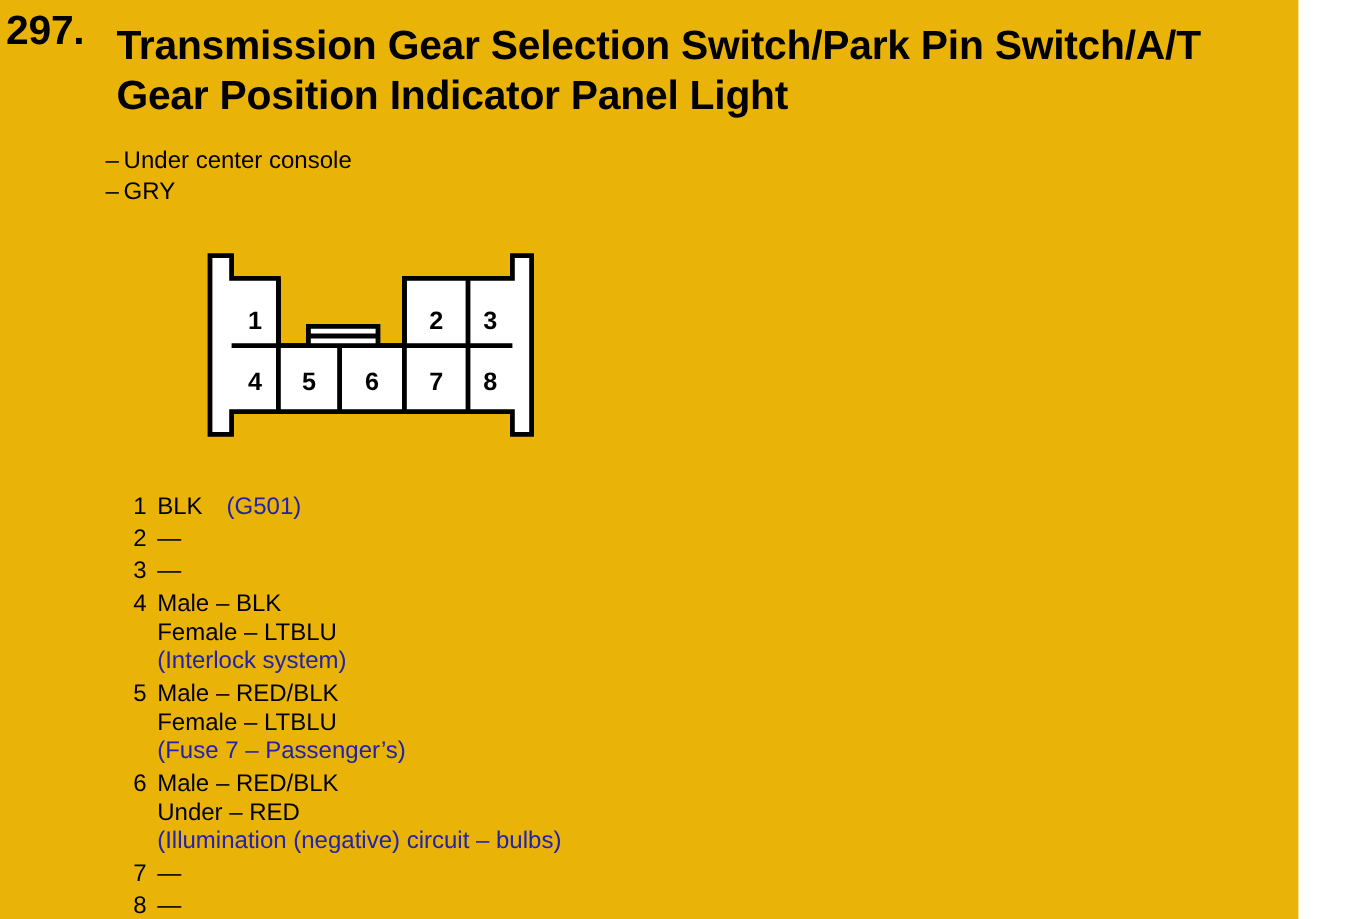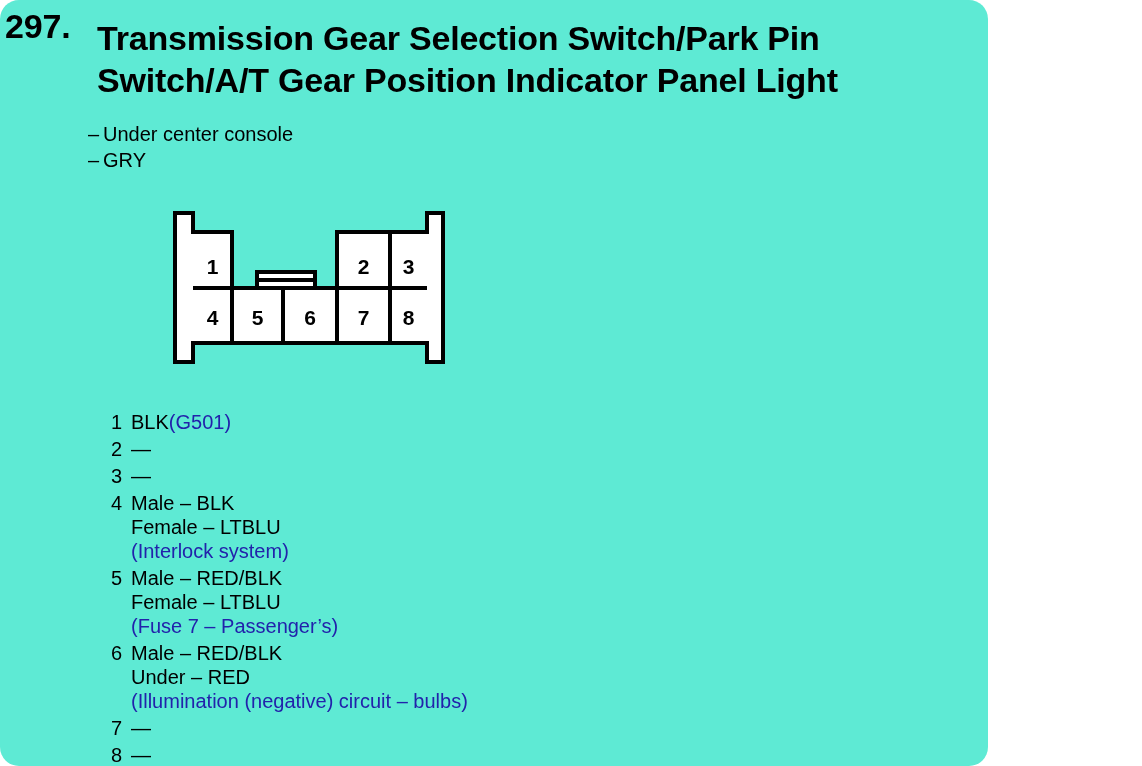--- a/index.html
+++ b/index.html
@@ -2,27 +2,26 @@
 <html><head>
 <meta charset="utf-8">
 <style>
   html, body {
     margin: 0;
     padding: 0;
     background: #ffffff;
   }
   .page {
     position: relative;
-    width: 988px;
+    width: 1082px;
     height: 766px;
-    background: #5eead4;
+    background: #eab308;
     color: #000000;
     font-family: "Liberation Sans", "DejaVu Sans", sans-serif;
     overflow: hidden;
-    border-radius: 19px;
   }
   
   .heading {
     display: flex;
     align-items: flex-start;
     padding-top: 5px;
   }
   .heading-num {
     flex: none;
     width: 85px;
@@ -94,21 +93,21 @@
     width: 20px;
     line-height: 24px;
   }
   .pin-lines {
     line-height: 24px;
   }
   .blue {
     color: #2222ab;
   }
   .note-inline {
-    margin-left: 0;
+    margin-left: 20px;
   }
 </style>
 </head>
 <body>
 
 <div class="page">
 
   <div class="heading">
     <div class="heading-num">297.</div>
     <h1 class="heading-title">Transmission Gear Selection Switch/Park Pin Switch/A/T Gear Position Indicator Panel Light</h1>

